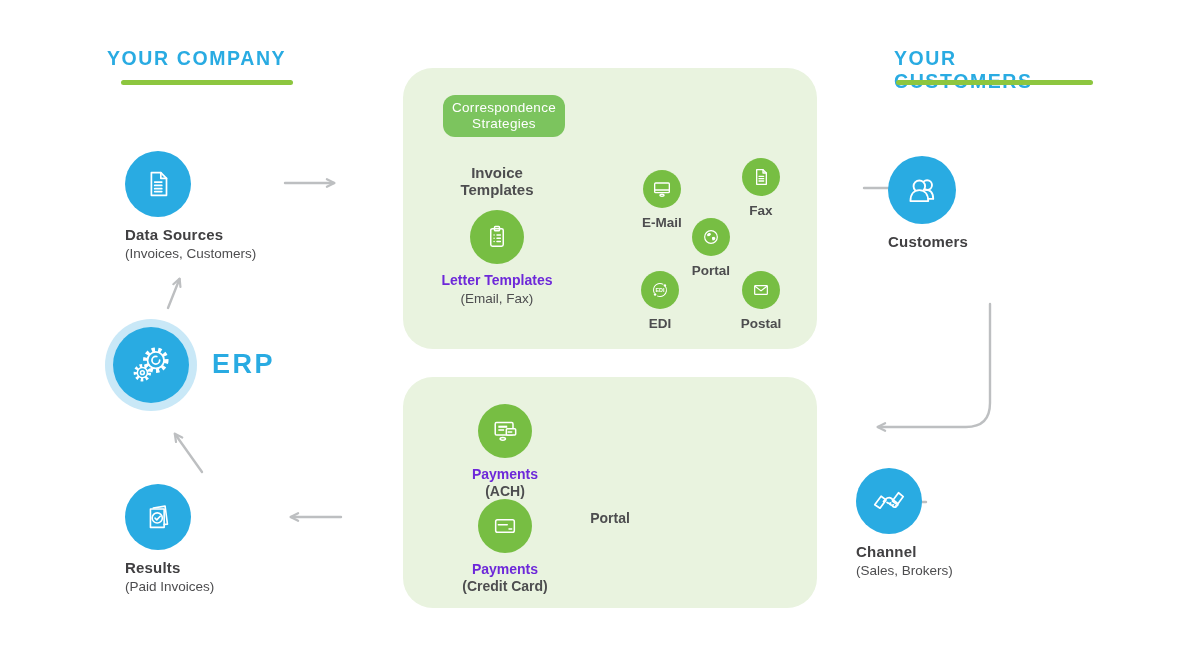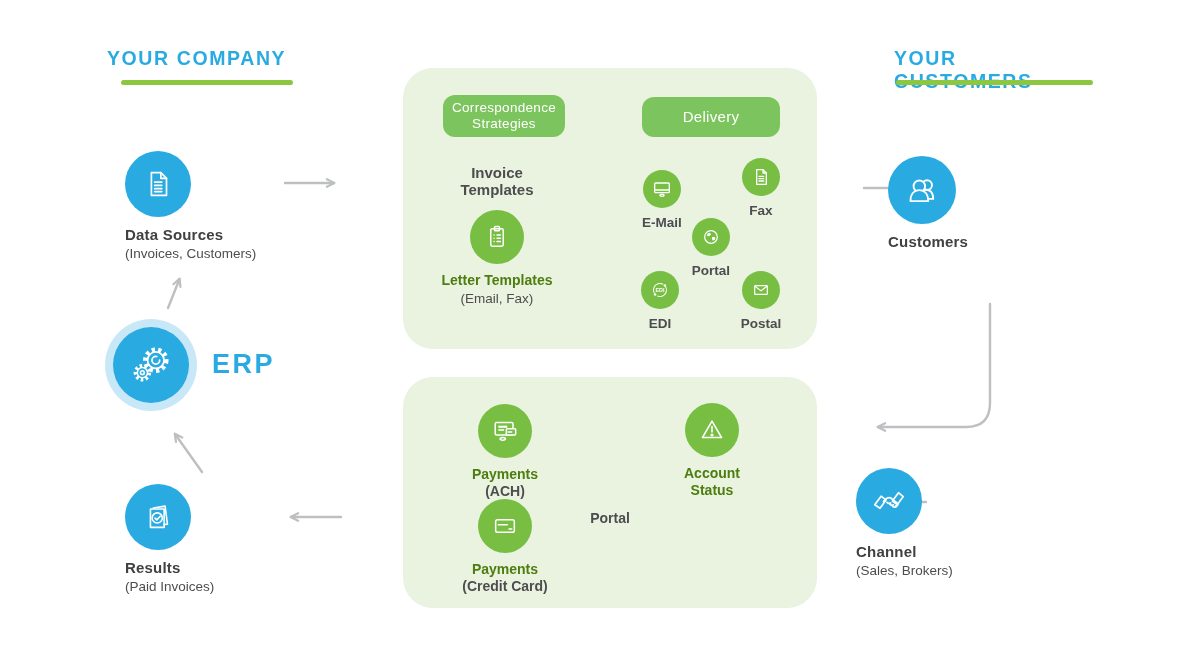--- a/index.html
+++ b/index.html
@@ -28,21 +28,21 @@
   
   .panel{position:absolute;left:403px;width:414px;background:#E9F3DF;border-radius:30px;}
   #top-panel{top:68px;height:281px;}
   #bottom-panel{top:377px;height:231px;}
   .pill{position:absolute;background:#7CC45E;border-radius:12px;color:#fff;
     display:flex;align-items:center;justify-content:center;text-align:center;
     font-size:13.5px;line-height:16px;letter-spacing:.3px;}
   .panel-label{position:absolute;text-align:center;font-weight:bold;color:#4D4D4F;
     font-size:15px;line-height:17px;}
   .panel-item{position:absolute;display:flex;flex-direction:column;align-items:center;text-align:center;}
-  .panel-item .pi-title{font-size:14px;line-height:17px;font-weight:bold;color:#4d7c0f;margin-top:8px;}
+  .panel-item .pi-title{font-size:14px;line-height:17px;font-weight:bold;color:#6d28d9;margin-top:8px;}
   .panel-item .pi-sub{font-size:14px;line-height:17px;font-weight:bold;color:#4D4D4F;}
   .panel-item .pi-sub-light{font-size:13.5px;color:#4D4D4F;font-weight:normal;margin-top:2px;}
   .ch-item{position:absolute;width:80px;display:flex;flex-direction:column;align-items:center;}
   .ch-item .ch-label{font-size:13.5px;font-weight:bold;color:#4D4D4F;margin-top:7px;white-space:nowrap;}
   svg.icon{display:block;}
   #arrow-layer{position:absolute;left:0;top:0;pointer-events:none;}
 </style>
 </head>
 <body>
 
@@ -164,21 +164,20 @@
           <rect x="10.5" y="8" width="15" height="21" rx="2"></rect>
           <rect x="15" y="5.5" width="6" height="5" rx="1"></rect>
           <path d="M14.5 15.5 h.01 M18 15.5 h4 M14.5 19.5 h.01 M18 19.5 h4 M14.5 23.5 h.01 M18 23.5 h4"></path>
         </g>
       </svg>
     </div>
     <div class="pi-title">Letter Templates</div>
     <div class="pi-sub-light">(Email, Fax)</div>
   </div>
 
-  <div class="pill" style="left:239px;top:29px;width:138px;height:40px;font-size:15px;">Delivery</div>
 
   <div class="ch-item" style="left:219px;top:102px;">
     <div class="circle green-circle" style="width:38px;height:38px;">
       <svg class="icon" width="24" height="24" viewBox="0 0 36 36">
         <g fill="none" stroke="#fff" stroke-width="2" stroke-linecap="round" stroke-linejoin="round">
           <rect x="7" y="9" width="22" height="14.5" rx="1.5"></rect>
           <path d="M7 19.5 h22"></path>
           <ellipse cx="18" cy="27.5" rx="3.2" ry="1.6"></ellipse>
         </g>
       </svg>
@@ -248,32 +247,20 @@
           <rect x="19.5" y="15.5" width="10.5" height="7" rx="1" fill="#77BE43"></rect>
           <path d="M21.5 19 h4"></path>
           <ellipse cx="15.5" cy="26.8" rx="3" ry="1.5"></ellipse>
         </g>
       </svg>
     </div>
     <div class="pi-title">Payments</div>
     <div class="pi-sub">(ACH)</div>
   </div>
 
-  <div class="panel-item" style="left:249px;top:26px;width:120px;">
-    <div class="circle green-circle" style="width:54px;height:54px;">
-      <svg class="icon" width="32" height="32" viewBox="0 0 36 36">
-        <g fill="none" stroke="#fff" stroke-width="1.8" stroke-linecap="round" stroke-linejoin="round">
-          <path d="M18 8 L28.8 26.5 H7.2 Z"></path>
-          <path d="M18 14 v6.2"></path>
-          <circle cx="18" cy="23.6" r=".9" fill="#fff"></circle>
-        </g>
-      </svg>
-    </div>
-    <div class="pi-title" style="width:72px;">Account Status</div>
-  </div>
 
   <div class="panel-item" style="left:42px;top:122px;width:120px;">
     <div class="circle green-circle" style="width:54px;height:54px;">
       <svg class="icon" width="32" height="32" viewBox="0 0 36 36">
         <g fill="none" stroke="#fff" stroke-width="1.7" stroke-linecap="round" stroke-linejoin="round">
           <rect x="7.5" y="11" width="21" height="14" rx="2"></rect>
           <path d="M10.5 16.5 h10"></path>
           <path d="M22.5 21.5 h3"></path>
         </g>
       </svg>

